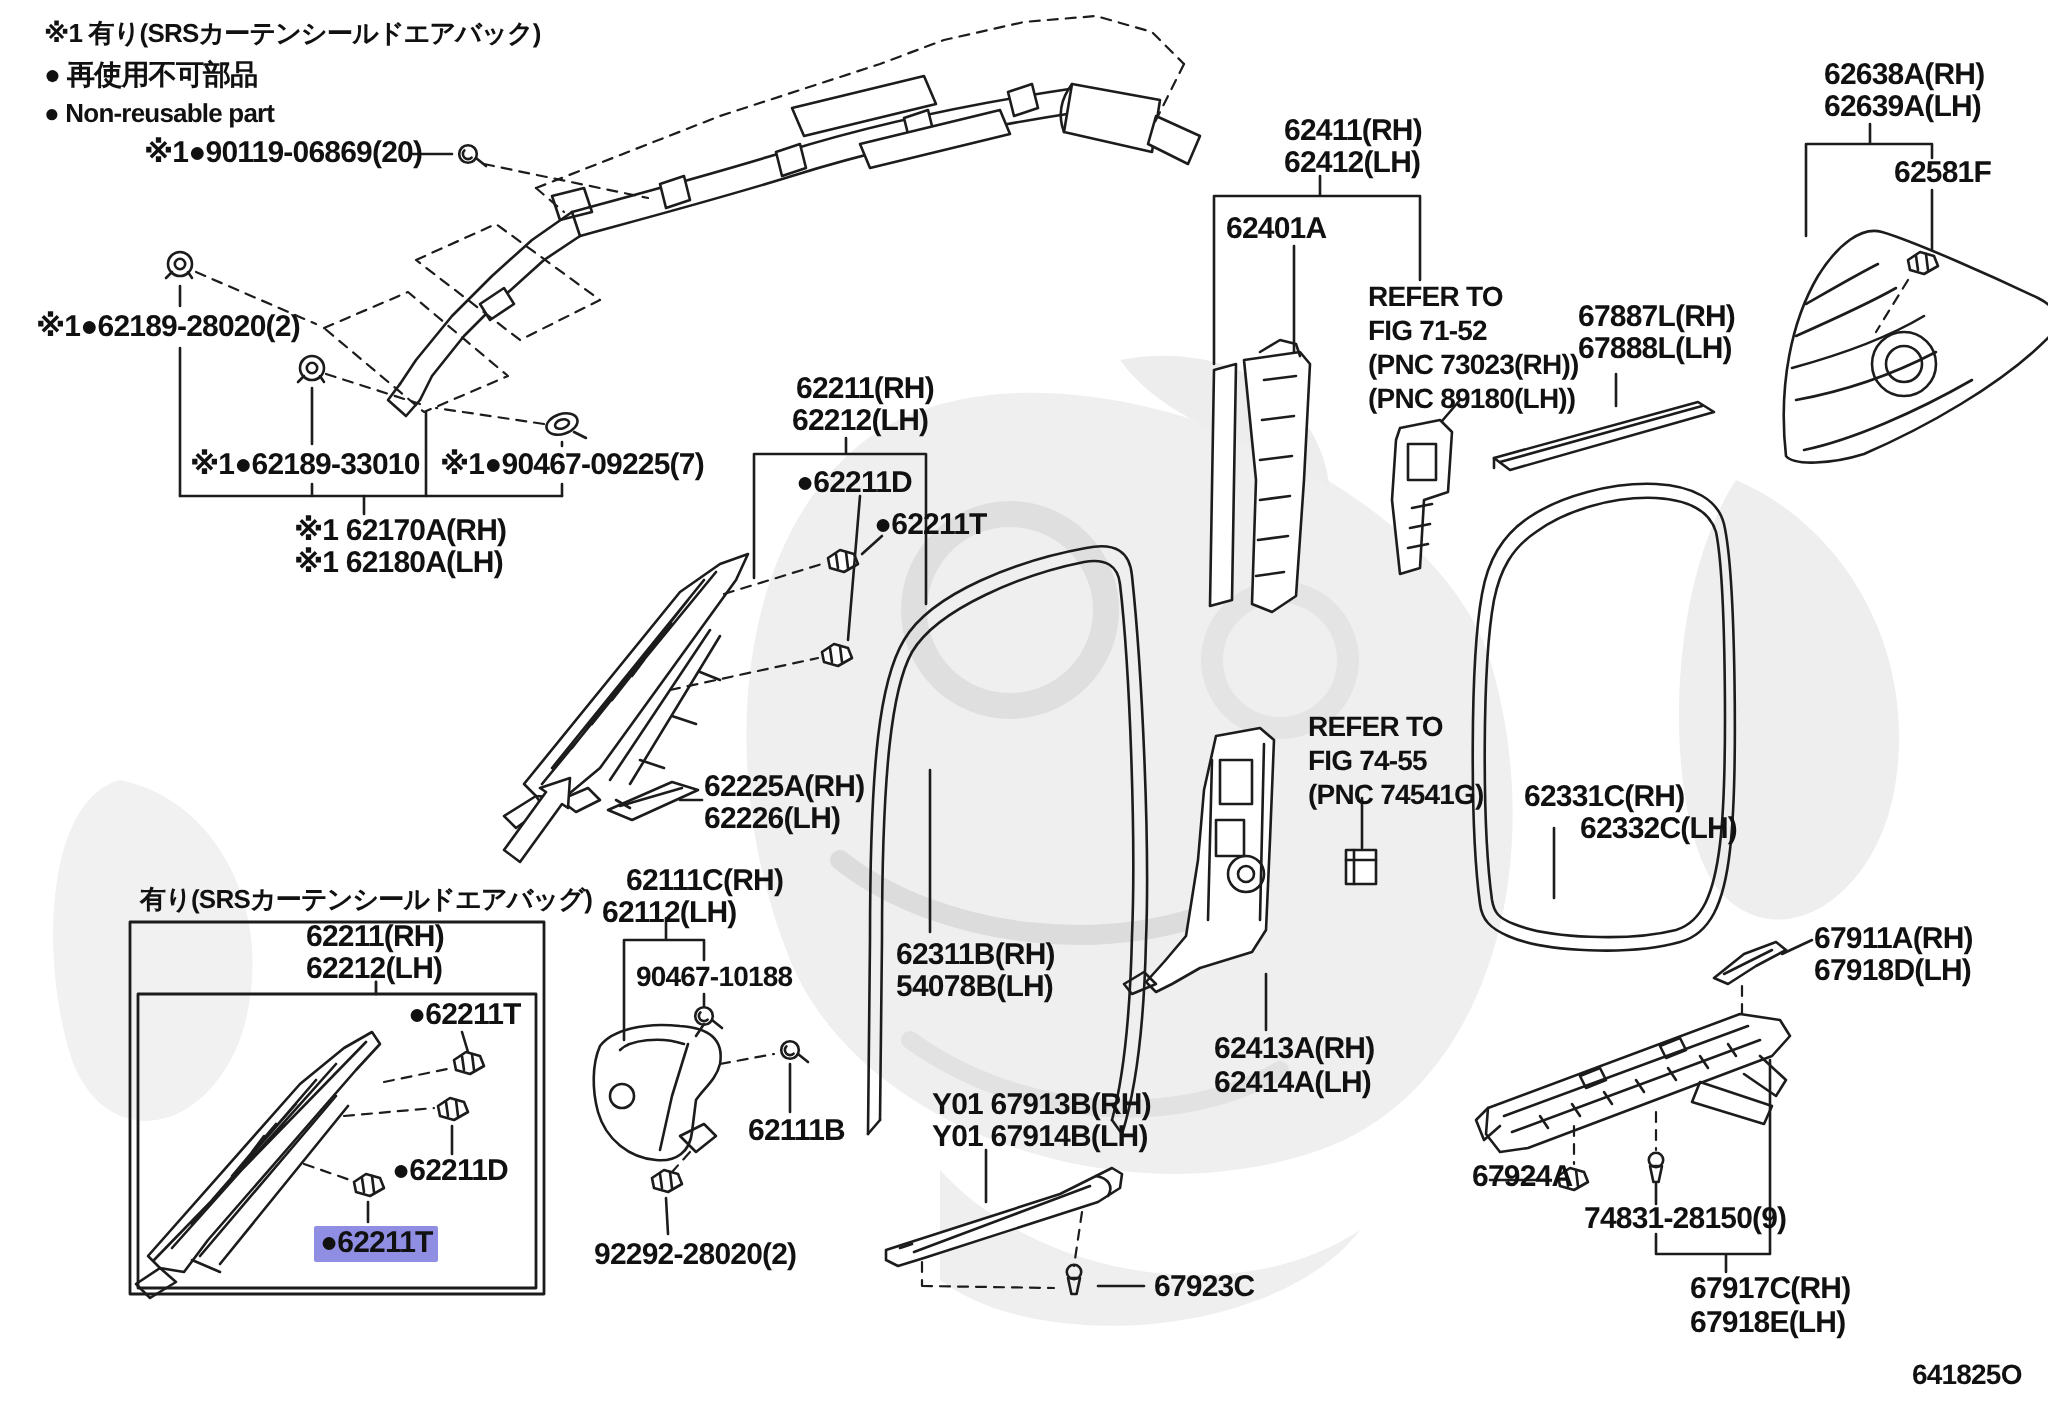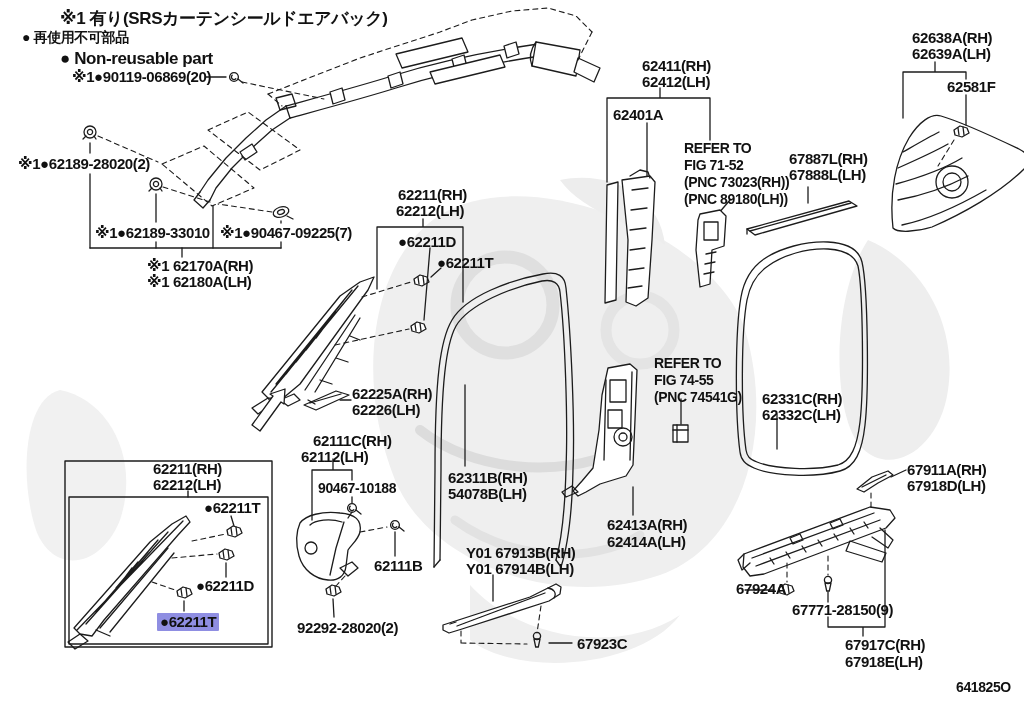--- a/index.html
+++ b/index.html
@@ -2,21 +2,21 @@
 <html><head>
 <meta charset="utf-8">
 <style>
   html,body{margin:0;padding:0;background:#fff;}
   #canvas{position:relative;width:1024px;height:707px;background:#fff;overflow:hidden;
           font-family:"Liberation Sans","DejaVu Sans",sans-serif;}
   #art{position:absolute;left:0;top:0;z-index:1;}
   #labels{position:absolute;left:0;top:0;width:100%;height:100%;z-index:2;}
   .lbl{position:absolute;font-weight:bold;font-size:15px;line-height:1.05;color:#111;
        white-space:nowrap;letter-spacing:-0.4px;}
-  .lbl-sm{font-size:17px;margin-left:38px;}
+  .lbl-sm{font-size:13px;}
   .lbl-md{font-size:14px;}
   .hl{padding:1px 3px;border-radius:1px;}
 </style>
 </head>
 <body>
 
 <div id="canvas">
 
 <svg id="art" width="1024" height="707" viewBox="0 0 1024 707" fill="none" stroke="#1c1c1c" stroke-width="1.3" stroke-linecap="round" stroke-linejoin="round">
 
@@ -319,35 +319,36 @@
 
   <div class="lbl" style="left:912px;top:30px">62638A(RH)</div>
   <div class="lbl" style="left:912px;top:46px">62639A(LH)</div>
   <div class="lbl" style="left:947px;top:79px">62581F</div>
 
   <div class="lbl lbl-md" style="left:654px;top:356px">REFER TO</div>
   <div class="lbl lbl-md" style="left:654px;top:373px">FIG 74-55</div>
   <div class="lbl lbl-md" style="left:654px;top:390px">(PNC 74541G)</div>
 
   <div class="lbl" style="left:762px;top:391px">62331C(RH)</div>
-  <div class="lbl" style="left:762px;top:407px">62332C(LH)</div>
+  <div class="lbl" style="left:790px;top:407px">62332C(LH)</div>
 
   <div class="lbl" style="left:607px;top:517px">62413A(RH)</div>
   <div class="lbl" style="left:607px;top:534px">62414A(LH)</div>
 
   <div class="lbl" style="left:907px;top:462px">67911A(RH)</div>
   <div class="lbl" style="left:907px;top:478px">67918D(LH)</div>
 
   <div class="lbl" style="left:736px;top:581px">67924A</div>
-  <div class="lbl" style="left:792px;top:602px">67771-28150(9)</div>
+  <div class="lbl" style="left:792px;top:602px">74831-28150(9)</div>
   <div class="lbl" style="left:845px;top:637px">67917C(RH)</div>
   <div class="lbl" style="left:845px;top:654px">67918E(LH)</div>
 
   <div class="lbl lbl-md" style="left:956px;top:680px">641825O</div>
 
+  <div class="lbl lbl-sm" style="left:70px;top:443px">有り(SRSカーテンシールドエアバッグ)</div>
   <div class="lbl" style="left:153px;top:461px">62211(RH)</div>
   <div class="lbl" style="left:153px;top:477px">62212(LH)</div>
   <div class="lbl" style="left:204px;top:500px">●62211T</div>
   <div class="lbl" style="left:196px;top:578px">●62211D</div>
   <div class="lbl hl" style="left: 157px; top: 613px; background: rgb(143, 142, 226);">●62211T</div>
 </div>
 
 </div>
 
 </body></html>

